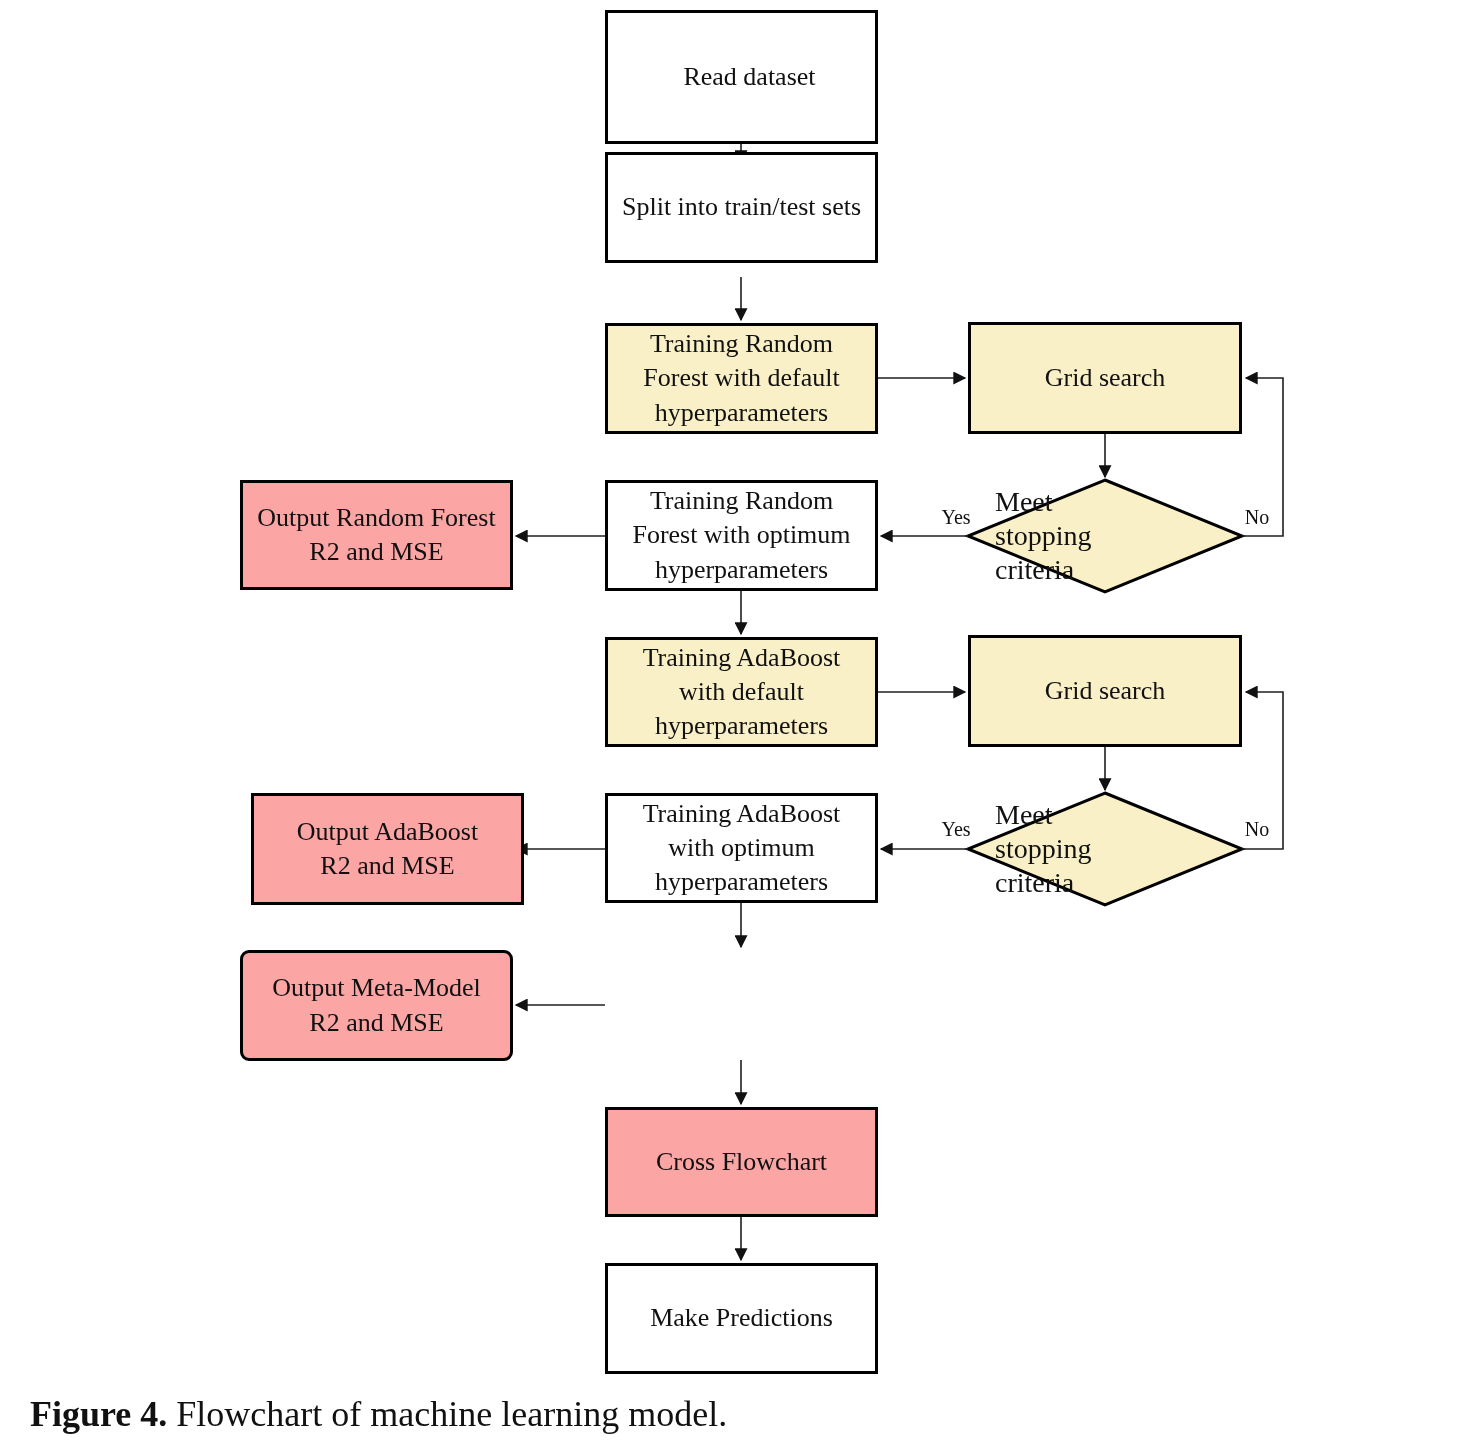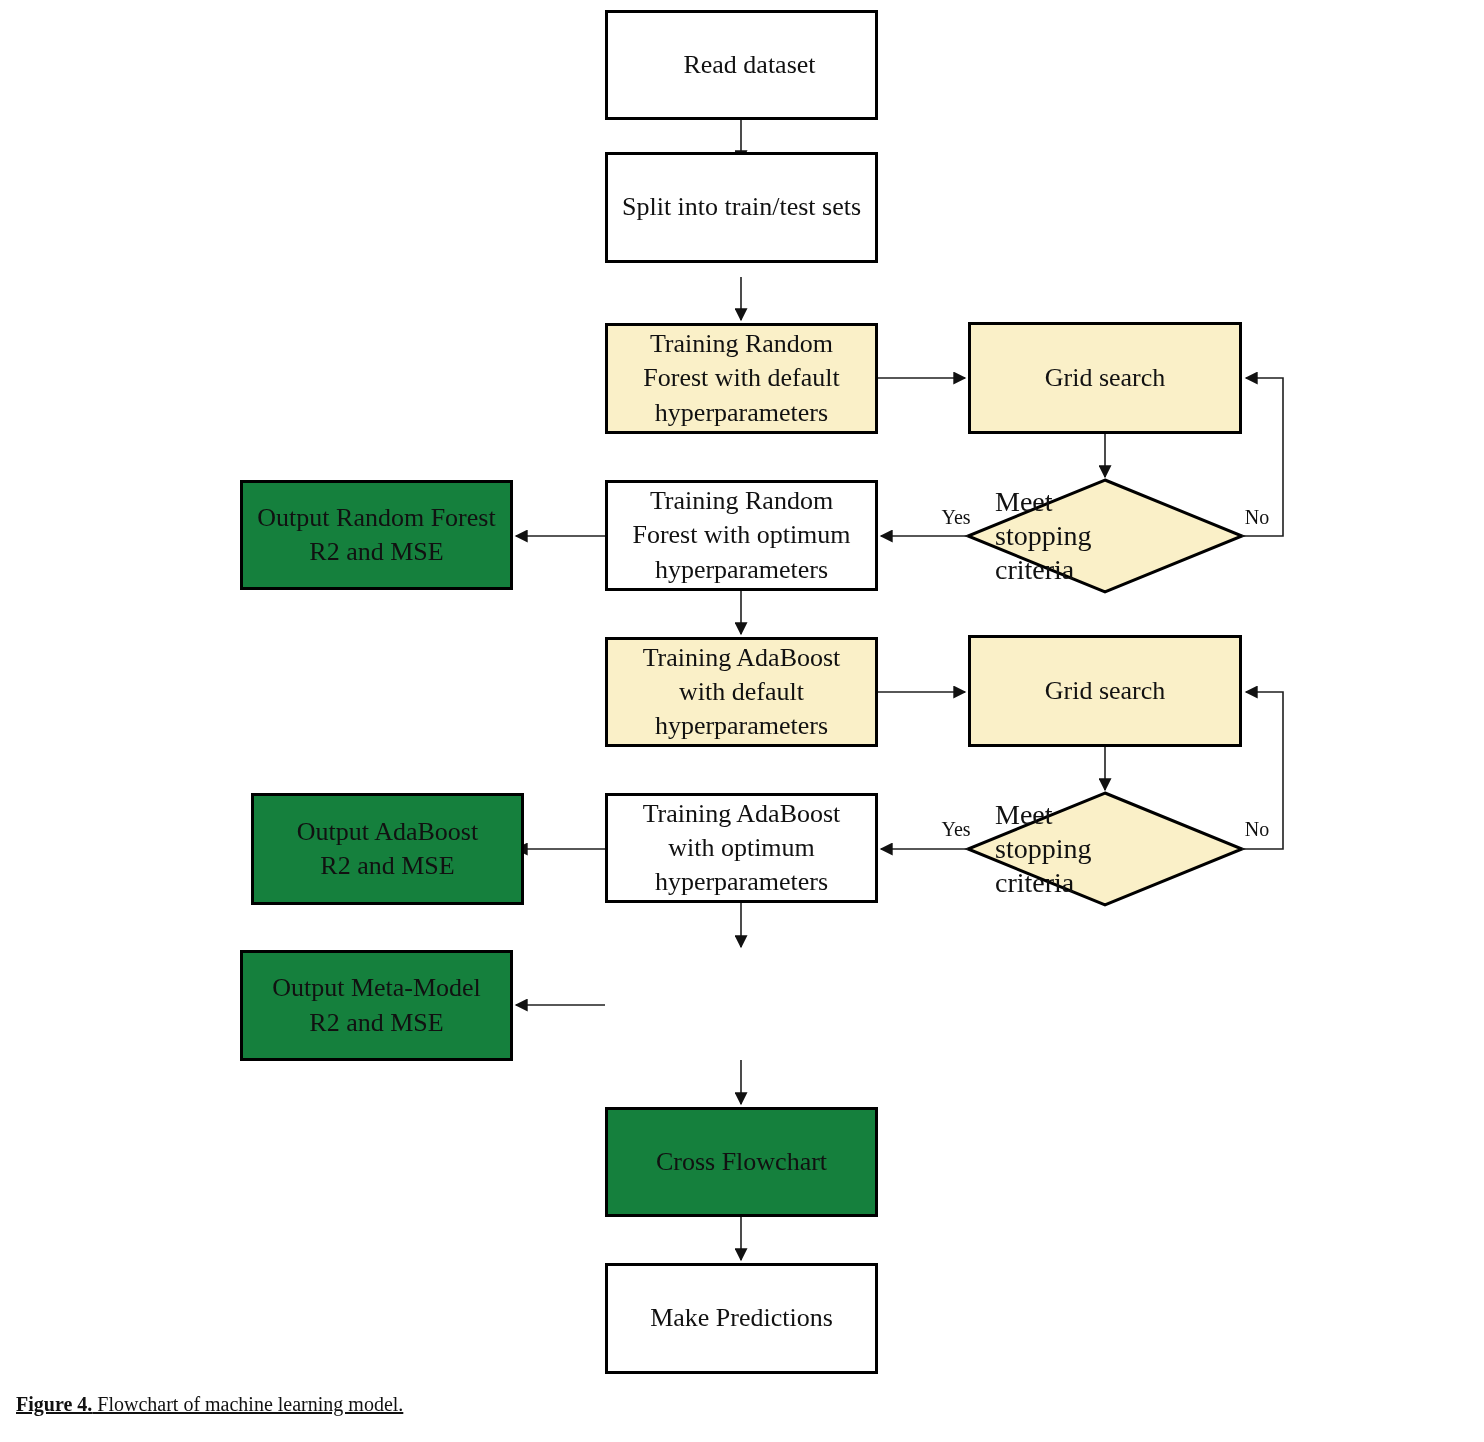--- a/index.html
+++ b/index.html
@@ -39,41 +39,40 @@
     display: flex;
     align-items: center;
     justify-content: center;
     text-align: center;
     font-size: 26px;
     line-height: 1.32;
     white-space: pre-line;
     padding: 4px 8px;
   }
   .fill-yellow { background: #FAF0C8; }
-  .fill-green  { background: #15803d; }
+  .fill-green  { background: #fca5a5; }
   .diamond-label {
     position: absolute;
     transform: translate(-50%, -50%);
     font-size: 28px;
     line-height: 1.22;
     white-space: pre-line;
     width: 220px;
   }
   .edge-label {
     position: absolute;
     transform: translate(-50%, -50%);
     font-size: 20px;
     text-align: center;
   }
   .caption {
     position: absolute;
-    left: 16px;
+    left: 30px;
     top: 1393px;
-    font-size: 20px;
-    text-decoration: underline;
+    font-size: 36px;
   }
   .caption .bold { font-weight: bold; }
 </style>
 </head>
 <body>
 
 <div class="canvas">
 
   <svg class="connectors" viewBox="0 0 1484 1442">
     <defs>
@@ -97,21 +96,21 @@
     <path class="edge" d="M1105 747 V790" marker-end="url(#arrow)"></path>
     <path class="edge" d="M968 849 H881" marker-end="url(#arrow)"></path>
     <path class="edge" d="M1242 849 H1283 V692 H1246" marker-end="url(#arrow)"></path>
     <path class="edge" d="M605 849 H516" marker-end="url(#arrow)"></path>
     <path class="edge" d="M741 903 V947" marker-end="url(#arrow)"></path>
     <path class="edge" d="M605 1005 H516" marker-end="url(#arrow)"></path>
     <path class="edge" d="M741 1060 V1104" marker-end="url(#arrow)"></path>
     <path class="edge" d="M741 1217 V1260" marker-end="url(#arrow)"></path>
   </svg>
 
-  <div class="node" style="left:605px; top:10px; width:273px; height:110px;padding-left:24px;">Read dataset</div>
+  <div class="node" style="left:605px; top:10px; width:273px; height:134px;padding-left:24px;">Read dataset</div>
 
   <div class="node" style="left:605px; top:152px; width:273px; height:111px;">Split into train/test sets</div>
 
   <div class="node fill-yellow" style="left:605px; top:323px; width:273px; height:111px;">Training Random
 Forest with default
 hyperparameters</div>
 
   <div class="node fill-yellow" style="left:968px; top:322px; width:274px; height:112px;">Grid search</div>
 
   <div class="node" style="left:605px; top:480px; width:273px; height:111px;">Training Random
@@ -128,21 +127,21 @@
   <div class="node fill-yellow" style="left:968px; top:635px; width:274px; height:112px;">Grid search</div>
 
   <div class="node" style="left:605px; top:793px; width:273px; height:110px;">Training AdaBoost
 with optimum
 hyperparameters</div>
 
   <div class="node fill-green" style="left:240px; top:793px; width:273px; height:112px;margin-left:11px;">Output AdaBoost
 R2 and MSE</div>
 
 
-  <div class="node fill-green" style="left:240px; top:950px; width:273px; height:111px;">Output Meta-Model
+  <div class="node fill-green" style="left:240px; top:950px; width:273px; height:111px;border-radius:9px;">Output Meta-Model
 R2 and MSE</div>
 
   <div class="node fill-green" style="left:605px; top:1107px; width:273px; height:110px;">Cross Flowchart</div>
 
   <div class="node" style="left:605px; top:1263px; width:273px; height:111px;">Make Predictions</div>
 
   <div class="diamond-label" style="left:1105px; top:536px;">Meet
 stopping
 criteria</div>
   <div class="diamond-label" style="left:1105px; top:849px;">Meet

